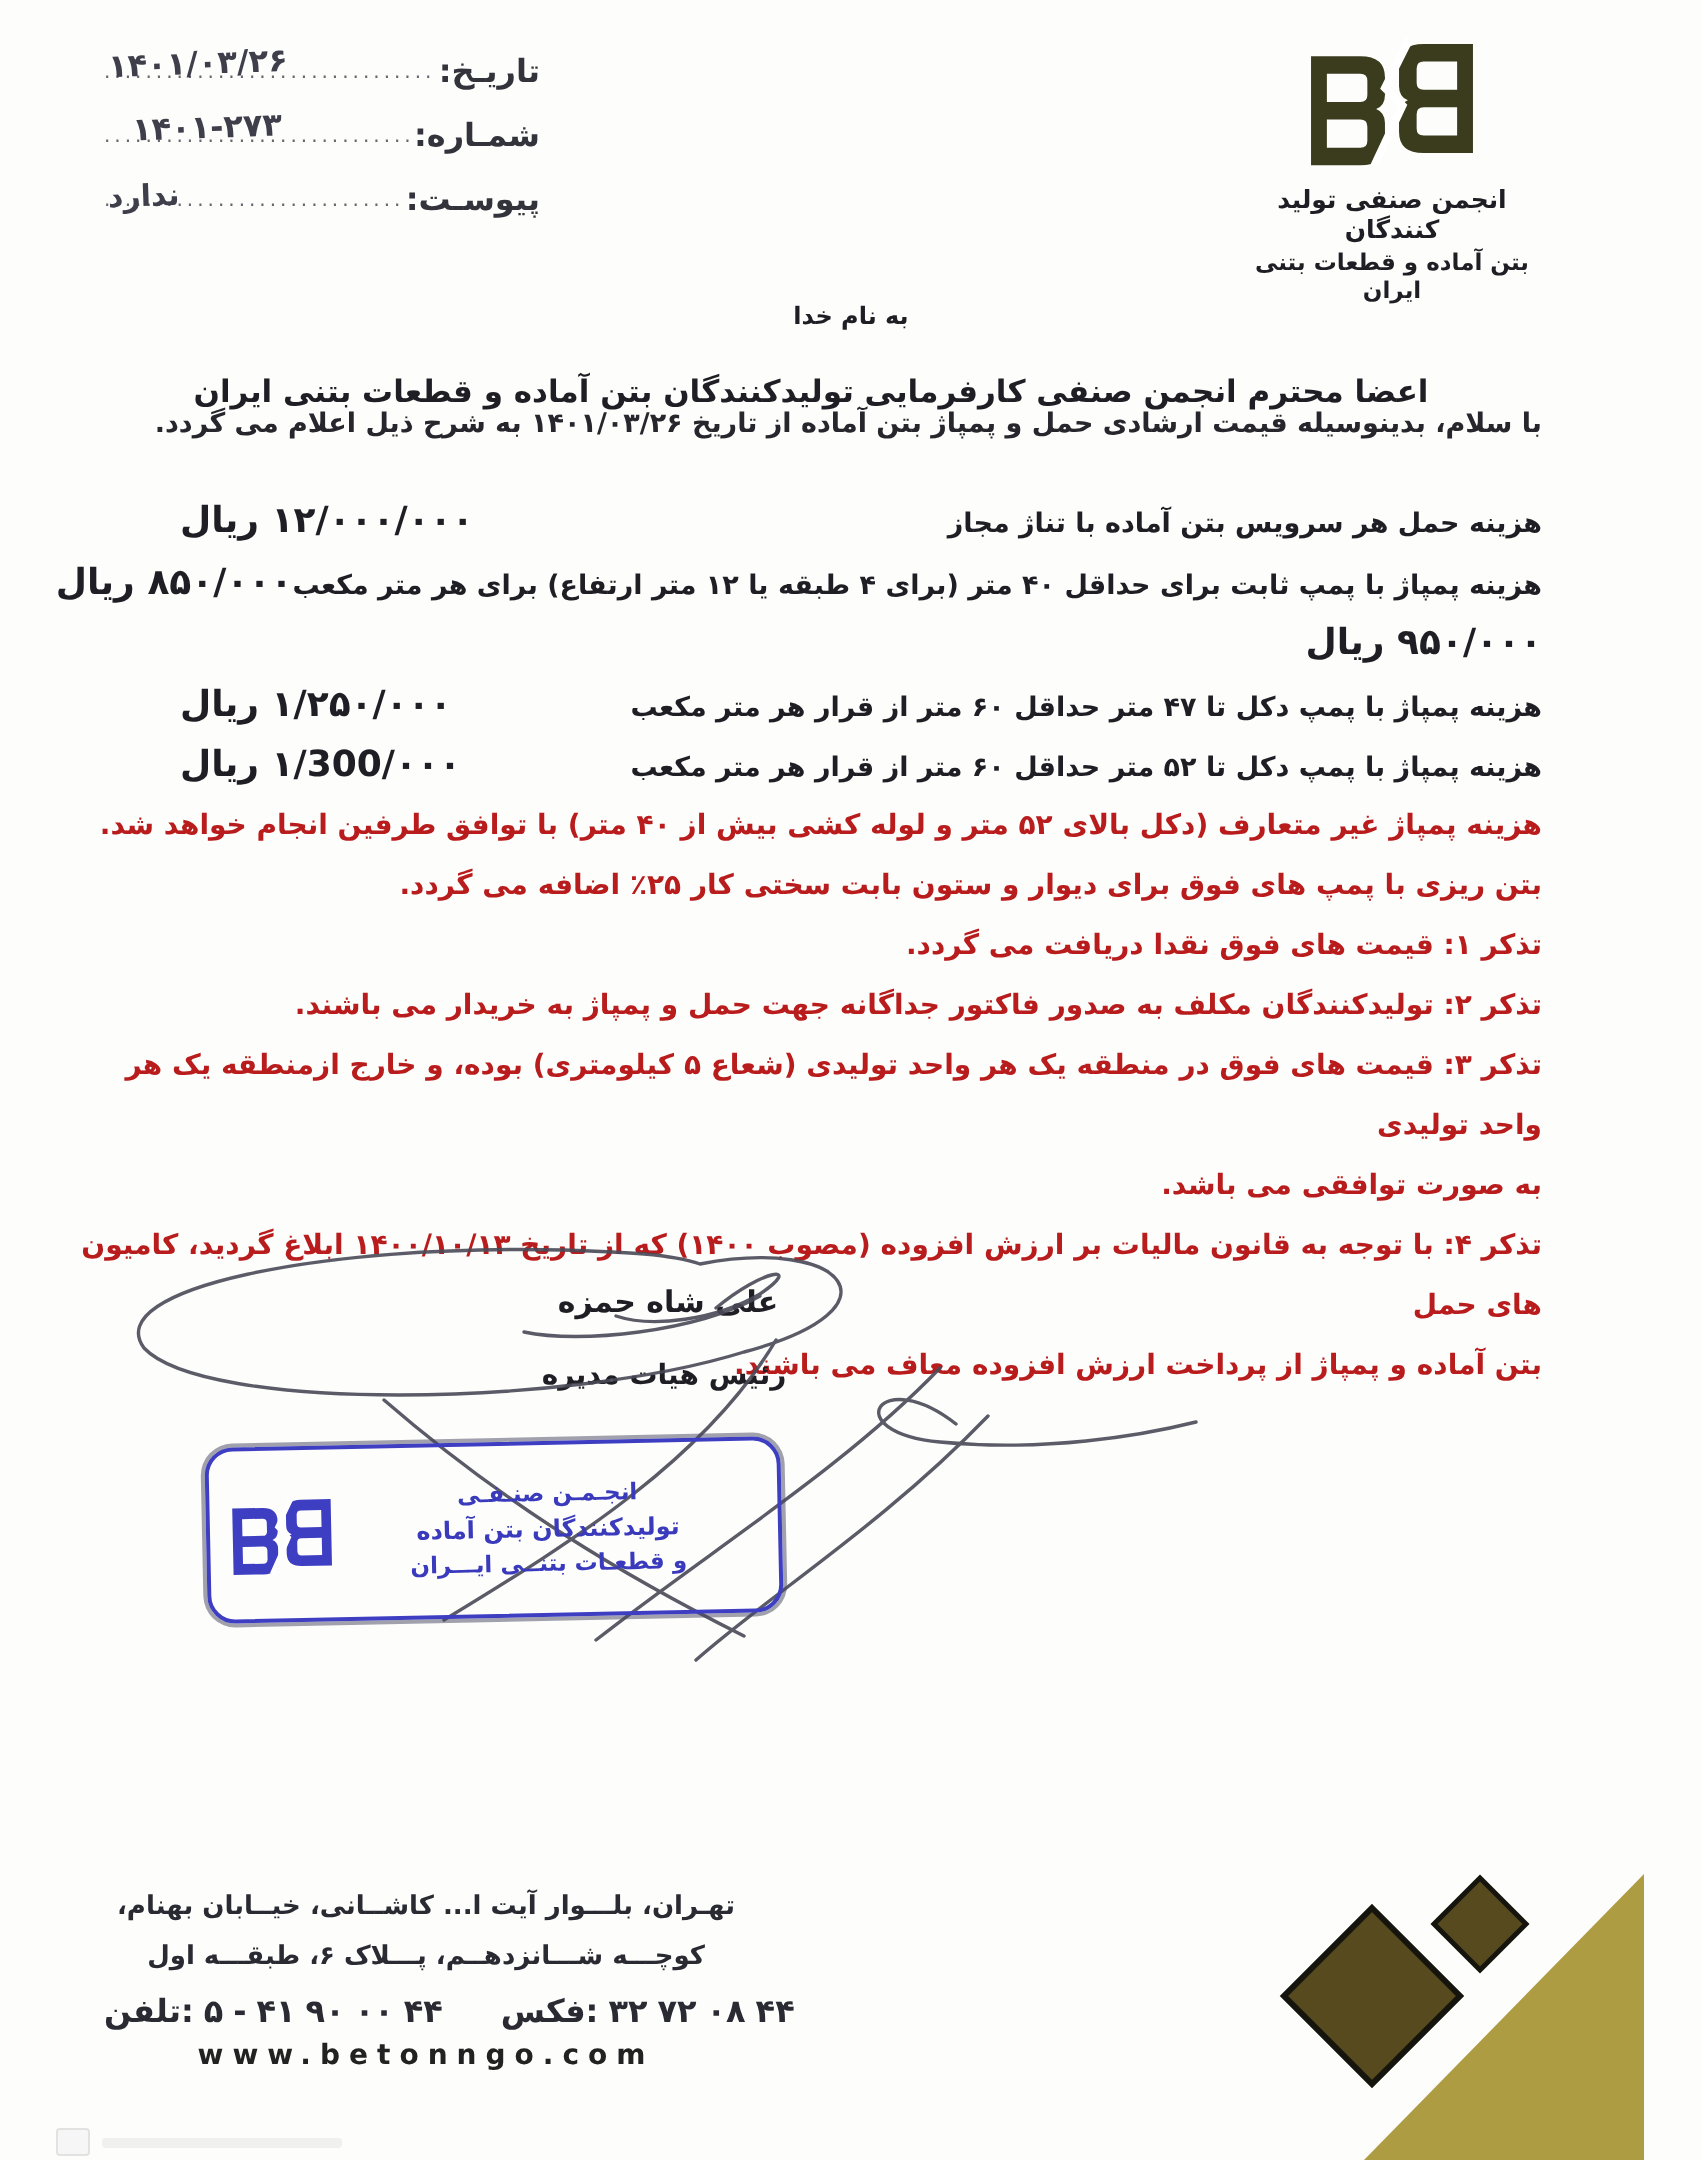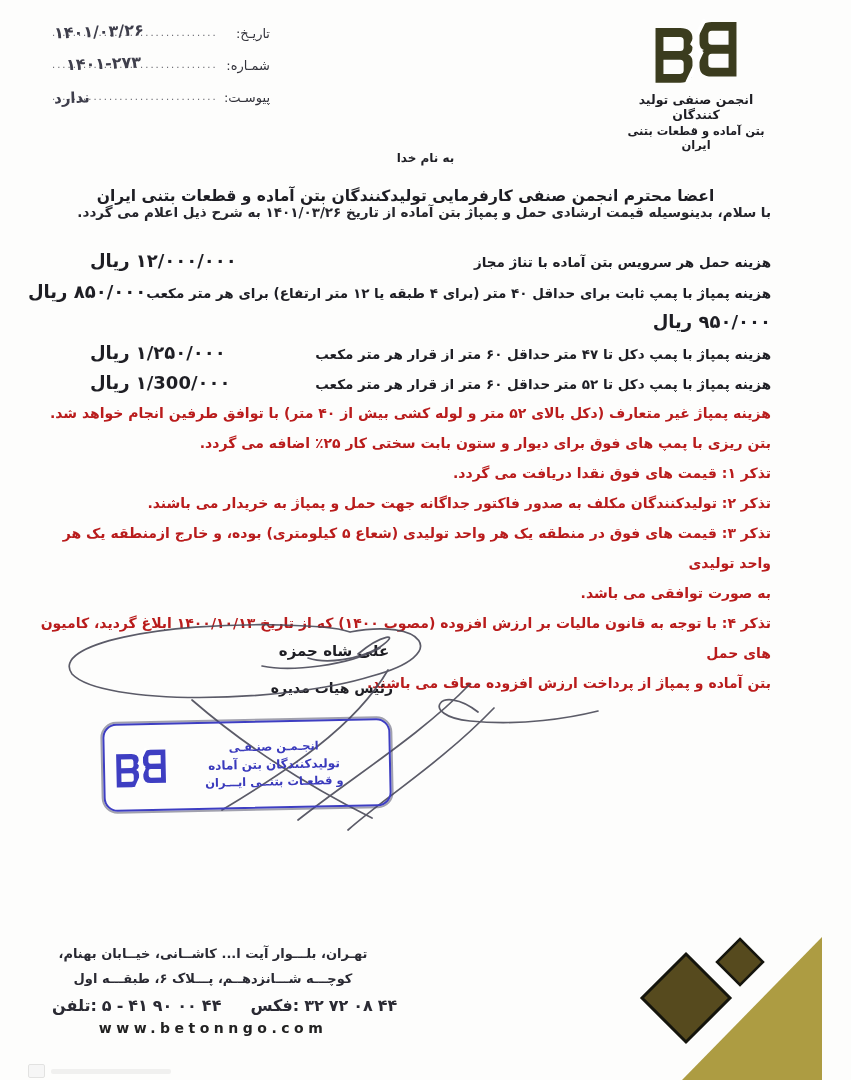--- a/index.html
+++ b/index.html
@@ -1,21 +1,21 @@
 <!DOCTYPE html>
 <html lang="fa"><head>
 <meta charset="utf-8">
 <style>
   html,body{margin:0;padding:0;background:#fff;}
   .page{position:relative;width:851px;height:1080px;background:#fdfdfc;margin:0 auto;
         font-family:"DejaVu Sans",sans-serif;color:#1e1e24;overflow:hidden;}
   
   .meta{position:absolute;top:26px;left:52px;width:218px;}
   .meta-row{position:relative;display:flex;direction:rtl;align-items:baseline;height:23px;margin-bottom:9px;}
-  .meta-label{font-weight:normal;font-size:13px;color:#33333b;white-space:nowrap;}
+  .meta-label{font-weight:bold;font-size:16px;color:#33333b;white-space:nowrap;}
   .meta-dots{flex:1;overflow:hidden;white-space:nowrap;font-size:10px;color:#66666e;letter-spacing:2px;direction:ltr;text-align:left;transform:translateY(-2px);}
   .meta-value{position:absolute;top:-4px;font-size:16px;font-weight:bold;color:#3f3f4c;transform:rotate(-2deg);white-space:nowrap;}
   .v-date{left:2px;}.v-num{left:14px;}.v-att{left:2px;top:-1px;font-size:15px;}
   
   .brand{position:absolute;top:14px;right:76px;width:158px;text-align:center;}
   .brand svg{display:block;margin:0 auto 4px auto;}
   .org1{font-size:12.5px;font-weight:bold;direction:rtl;}
   .org2{font-size:11.5px;font-weight:bold;direction:rtl;margin-top:2px;}
   
   .bismillah{position:absolute;top:151px;left:0;width:851px;text-align:center;font-weight:bold;font-size:12px;}

